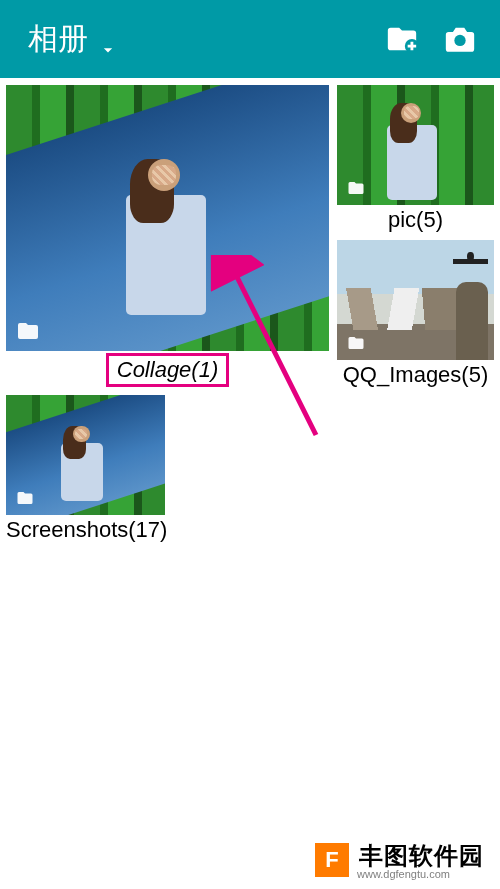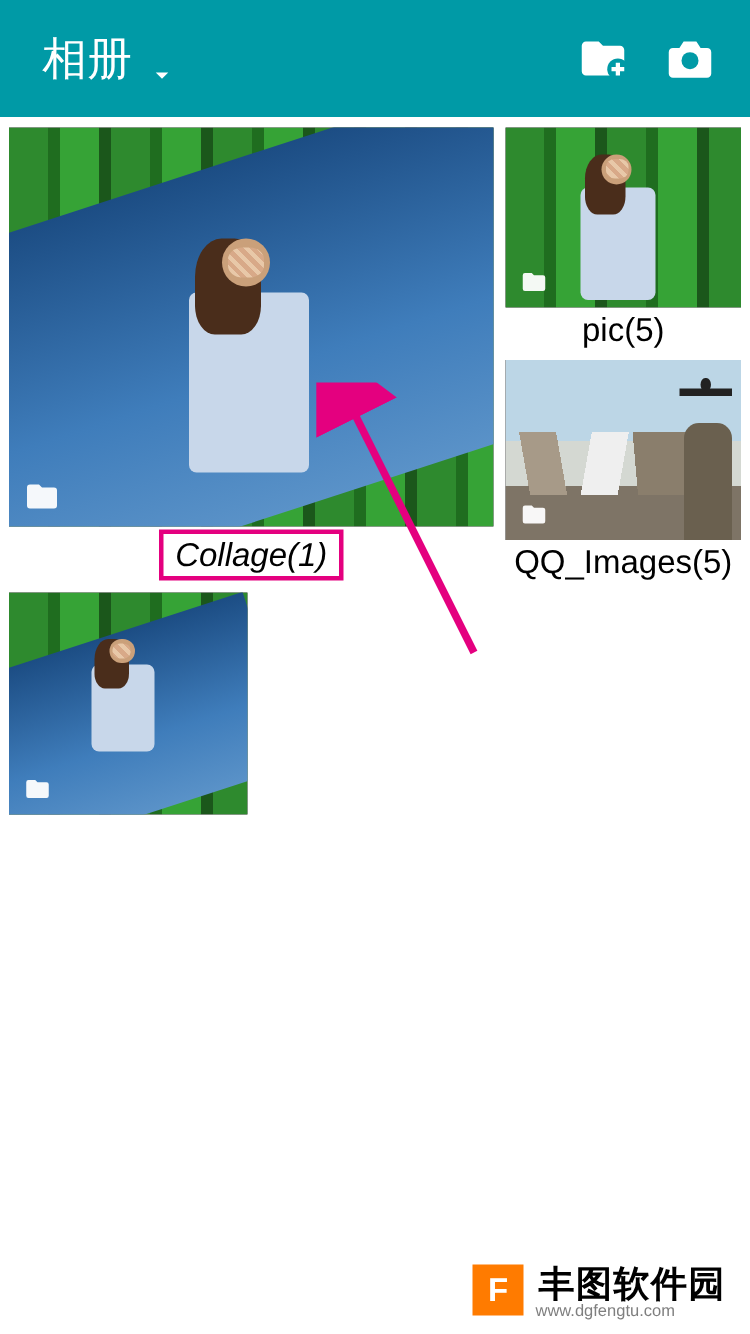--- a/index.html
+++ b/index.html
@@ -234,20 +234,21 @@
       <div class="sky-slant" style="top:48%;"></div>
       <div class="person" style="left:55px; top:48px; width:42px; height:58px;">
         <div class="hair"></div>
           <div class="head"></div>
           <div class="face-blur"></div>
       </div>
       <svg class="folder-badge" width="22" height="18" viewBox="0 0 24 24">
         <path d="M10 4l2 2h8a2 2 0 0 1 2 2v10a2 2 0 0 1-2 2H4a2 2 0 0 1-2-2V6a2 2 0 0 1 2-2z"></path>
       </svg>
     </div>
+    <div class="label-row">Screenshots(17)</div>
   </div>
 
   <svg class="arrow-svg" style="left:200px; top:170px;" width="140" height="190">
     <defs>
       <marker id="ah" markerWidth="12" markerHeight="12" refX="3" refY="6" orient="auto">
         <path d="M0,0 L12,6 L0,12 z" fill="#e4007f"></path>
       </marker>
     </defs>
     <line x1="110" y1="180" x2="25" y2="10" stroke="#e4007f" stroke-width="5" marker-end="url(#ah)"></line>
   </svg>

